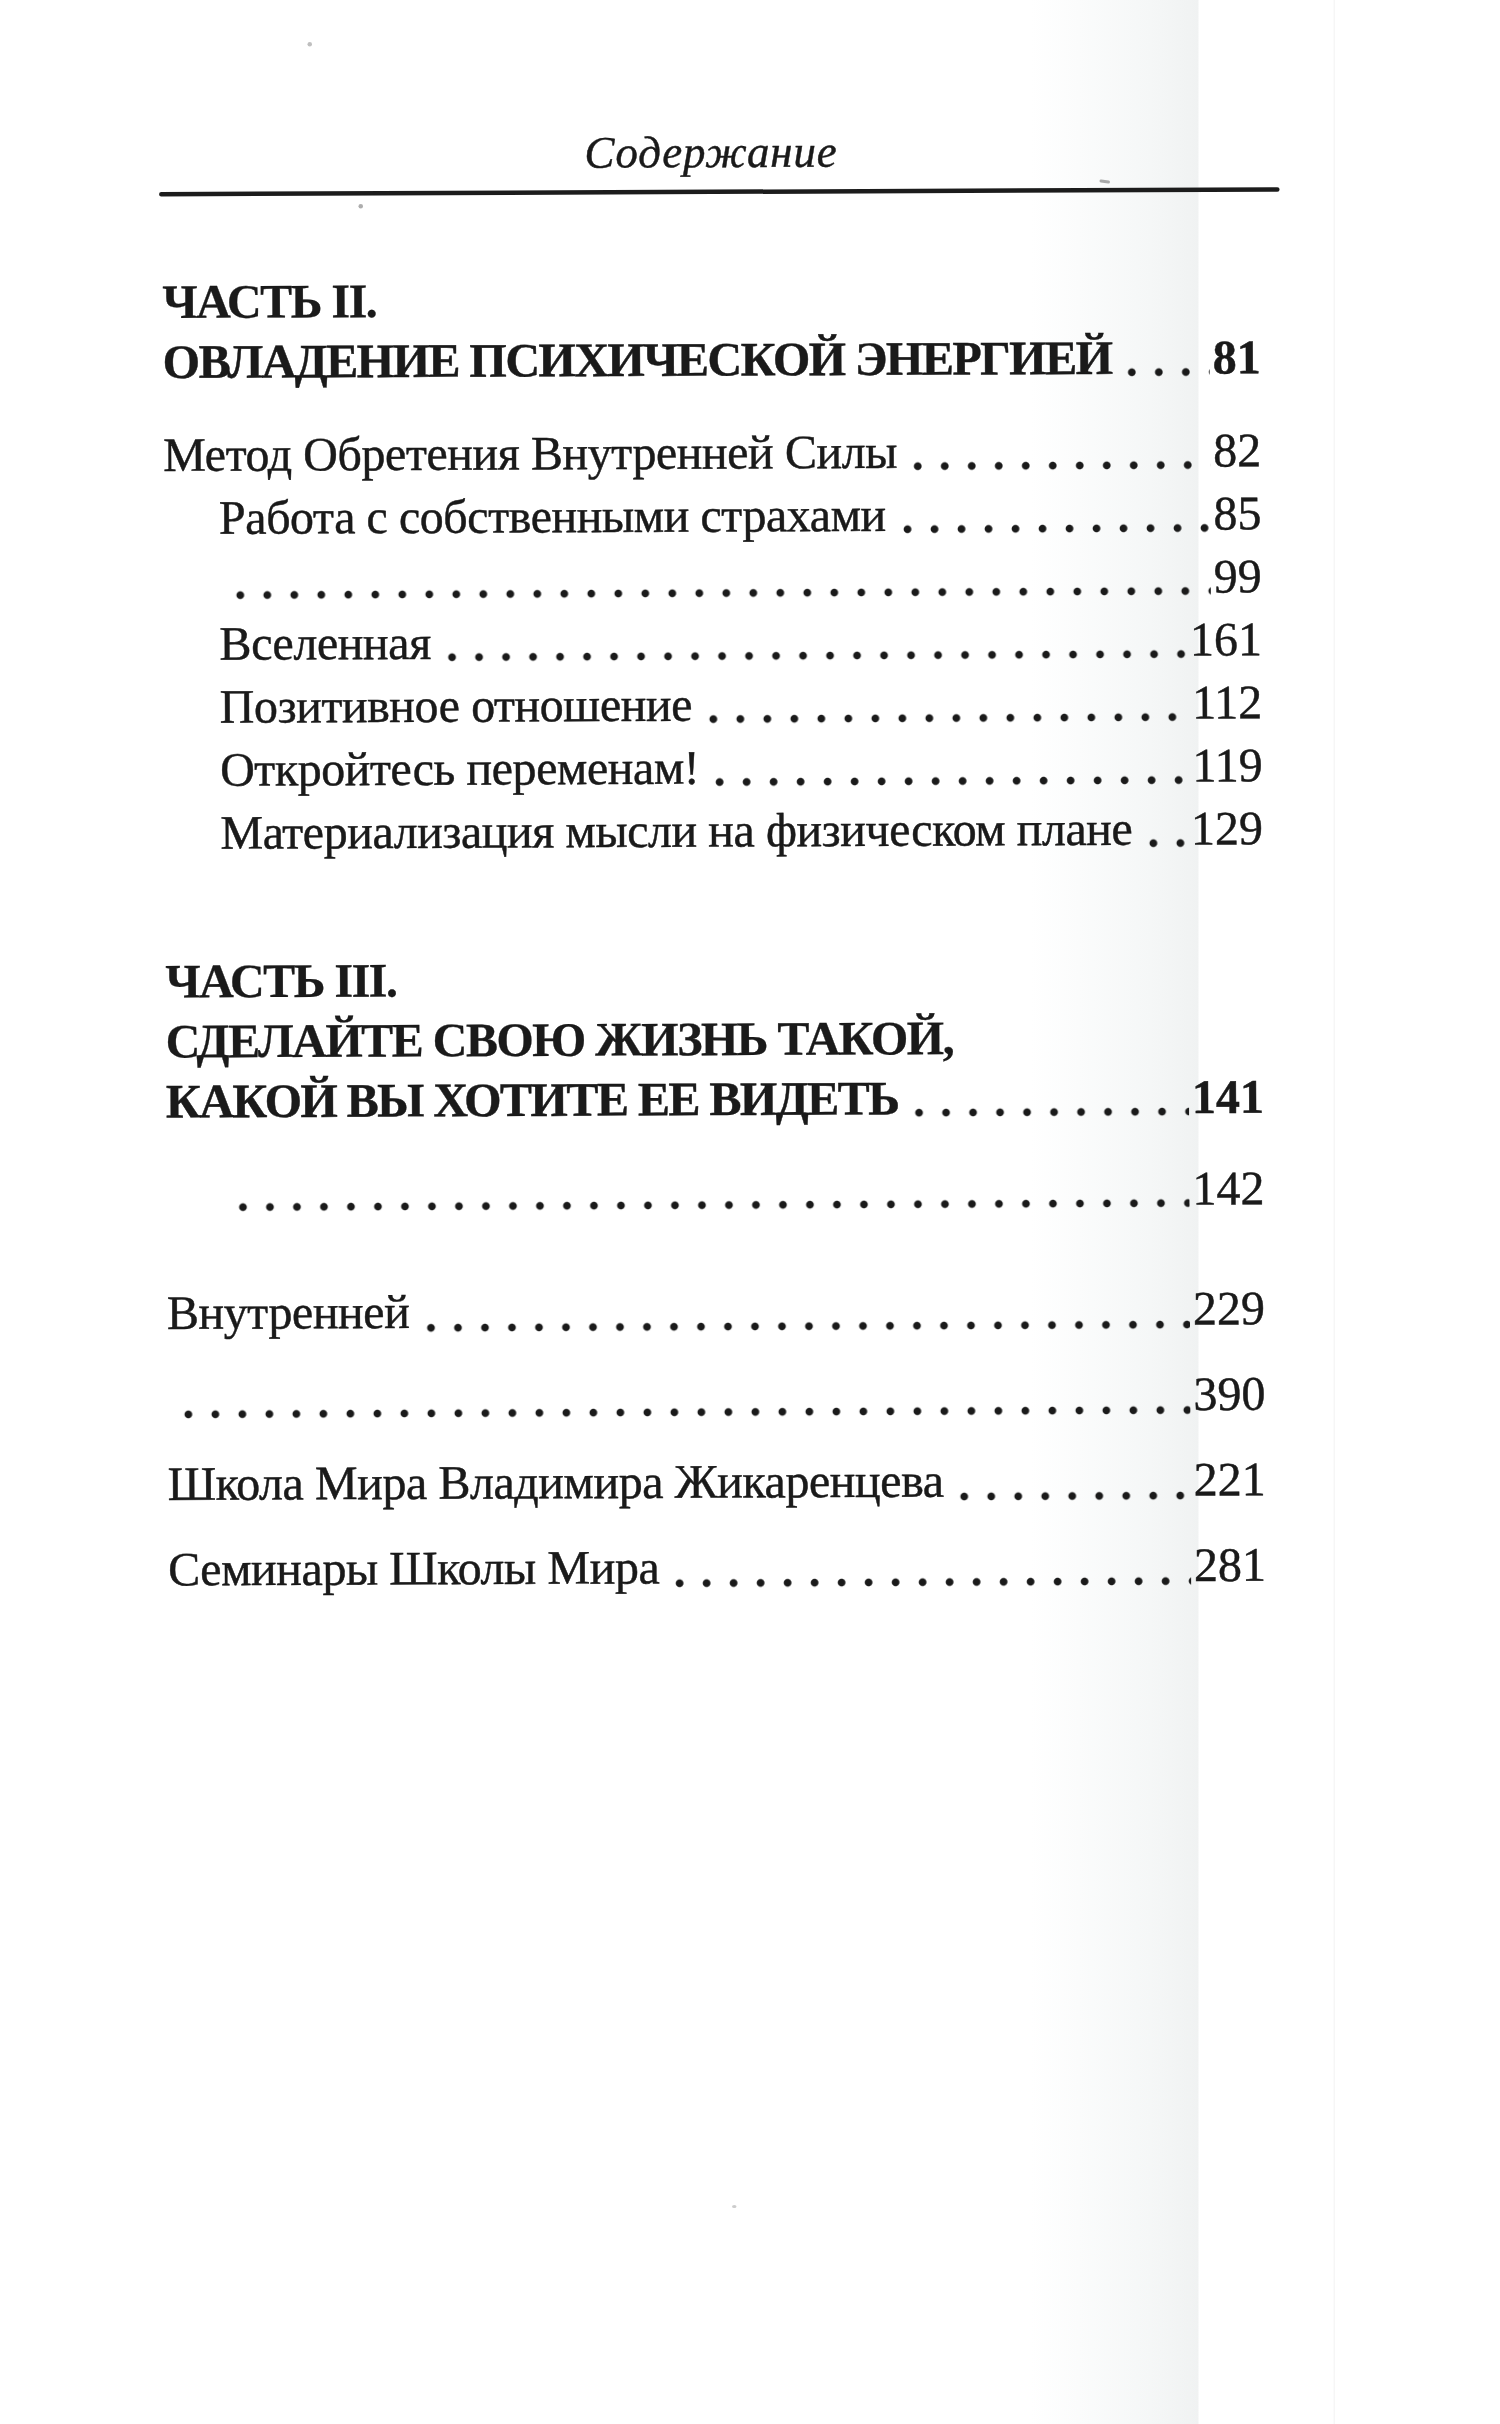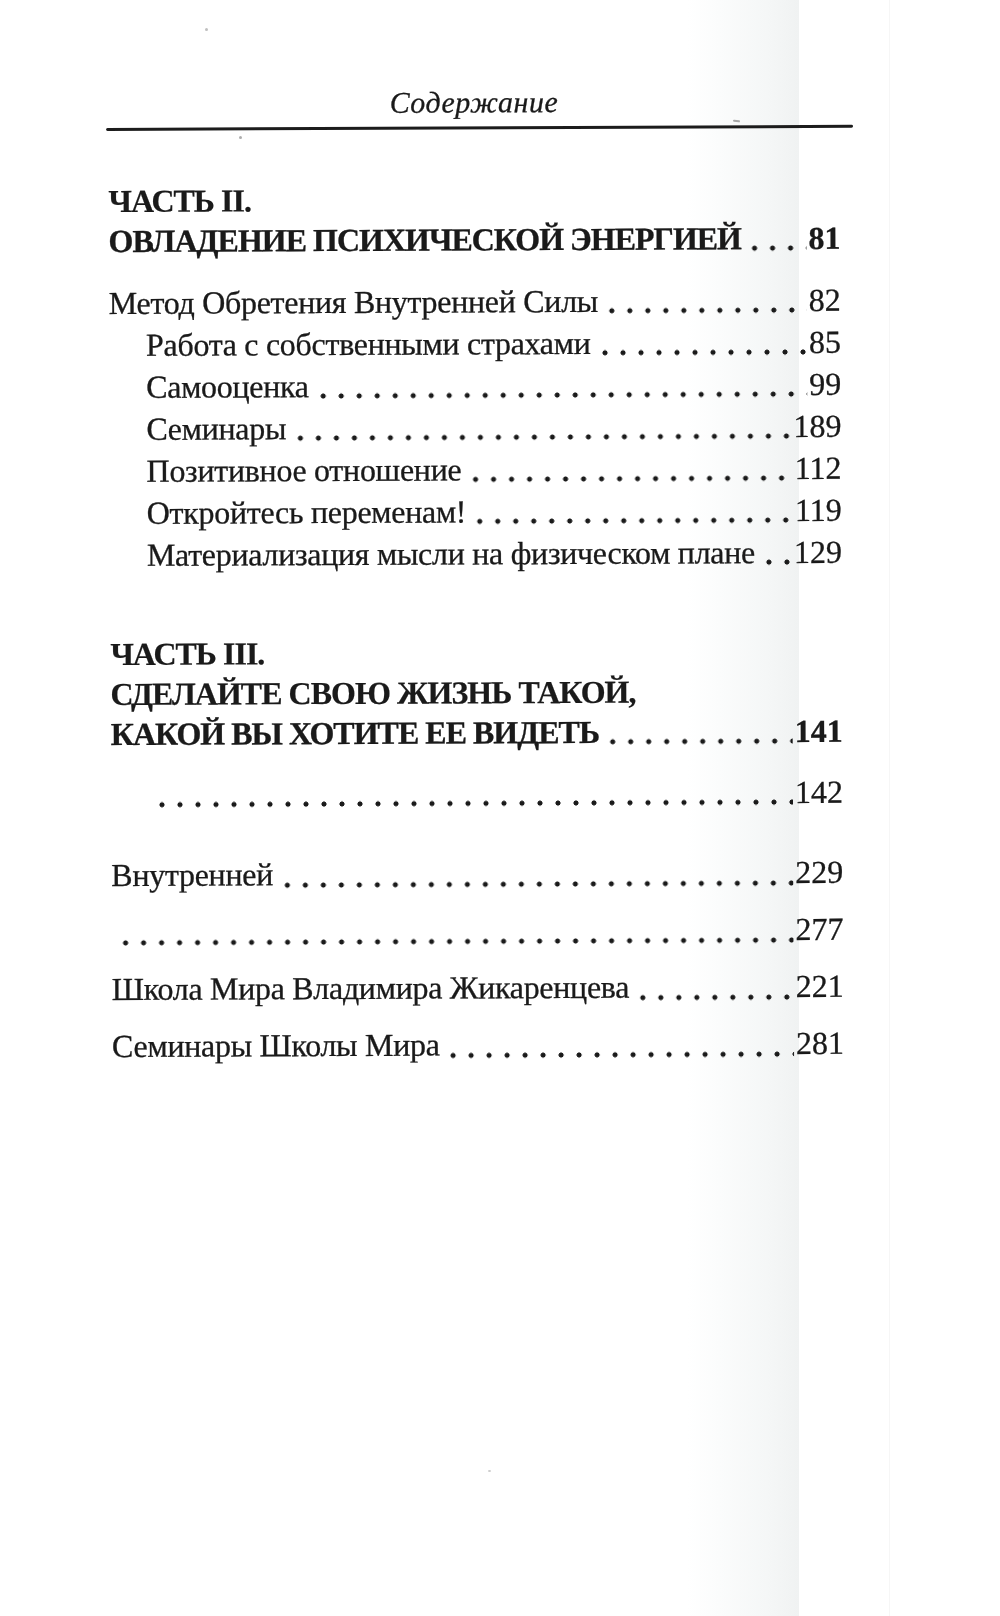--- a/index.html
+++ b/index.html
@@ -105,28 +105,27 @@
         <span class="lbl">Метод Обретения Внутренней Силы</span>
         <span class="leader"></span>
         <span class="num">82</span>
       </div>
       <div class="row indent">
         <span class="lbl">Работа с собственными страхами</span>
         <span class="leader"></span>
         <span class="num">85</span>
       </div>
       <div class="row indent">
-        <span class="lbl">Самооценка</span>
         <span class="leader"></span>
         <span class="num">99</span>
       </div>
       <div class="row indent">
-        <span class="lbl">Семинары</span>
+        <span class="lbl">Вселенная</span>
         <span class="leader"></span>
-        <span class="num">189</span>
+        <span class="num">161</span>
       </div>
       <div class="row indent">
         <span class="lbl">Позитивное отношение</span>
         <span class="leader"></span>
         <span class="num">112</span>
       </div>
       <div class="row indent">
         <span class="lbl">Откройтесь переменам!</span>
         <span class="leader"></span>
         <span class="num">119</span>
@@ -156,21 +155,21 @@
     </div>
 
     <div class="abs entries back" id="back-matter">
       <div class="row">
         <span class="lbl">Внутренней</span>
         <span class="leader"></span>
         <span class="num">229</span>
       </div>
       <div class="row">
         <span class="leader"></span>
-        <span class="num">277</span>
+        <span class="num">390</span>
       </div>
       <div class="row">
         <span class="lbl">Школа Мира Владимира Жикаренцева</span>
         <span class="leader"></span>
         <span class="num">221</span>
       </div>
       <div class="row">
         <span class="lbl">Семинары Школы Мира</span>
         <span class="leader"></span>
         <span class="num">281</span>

